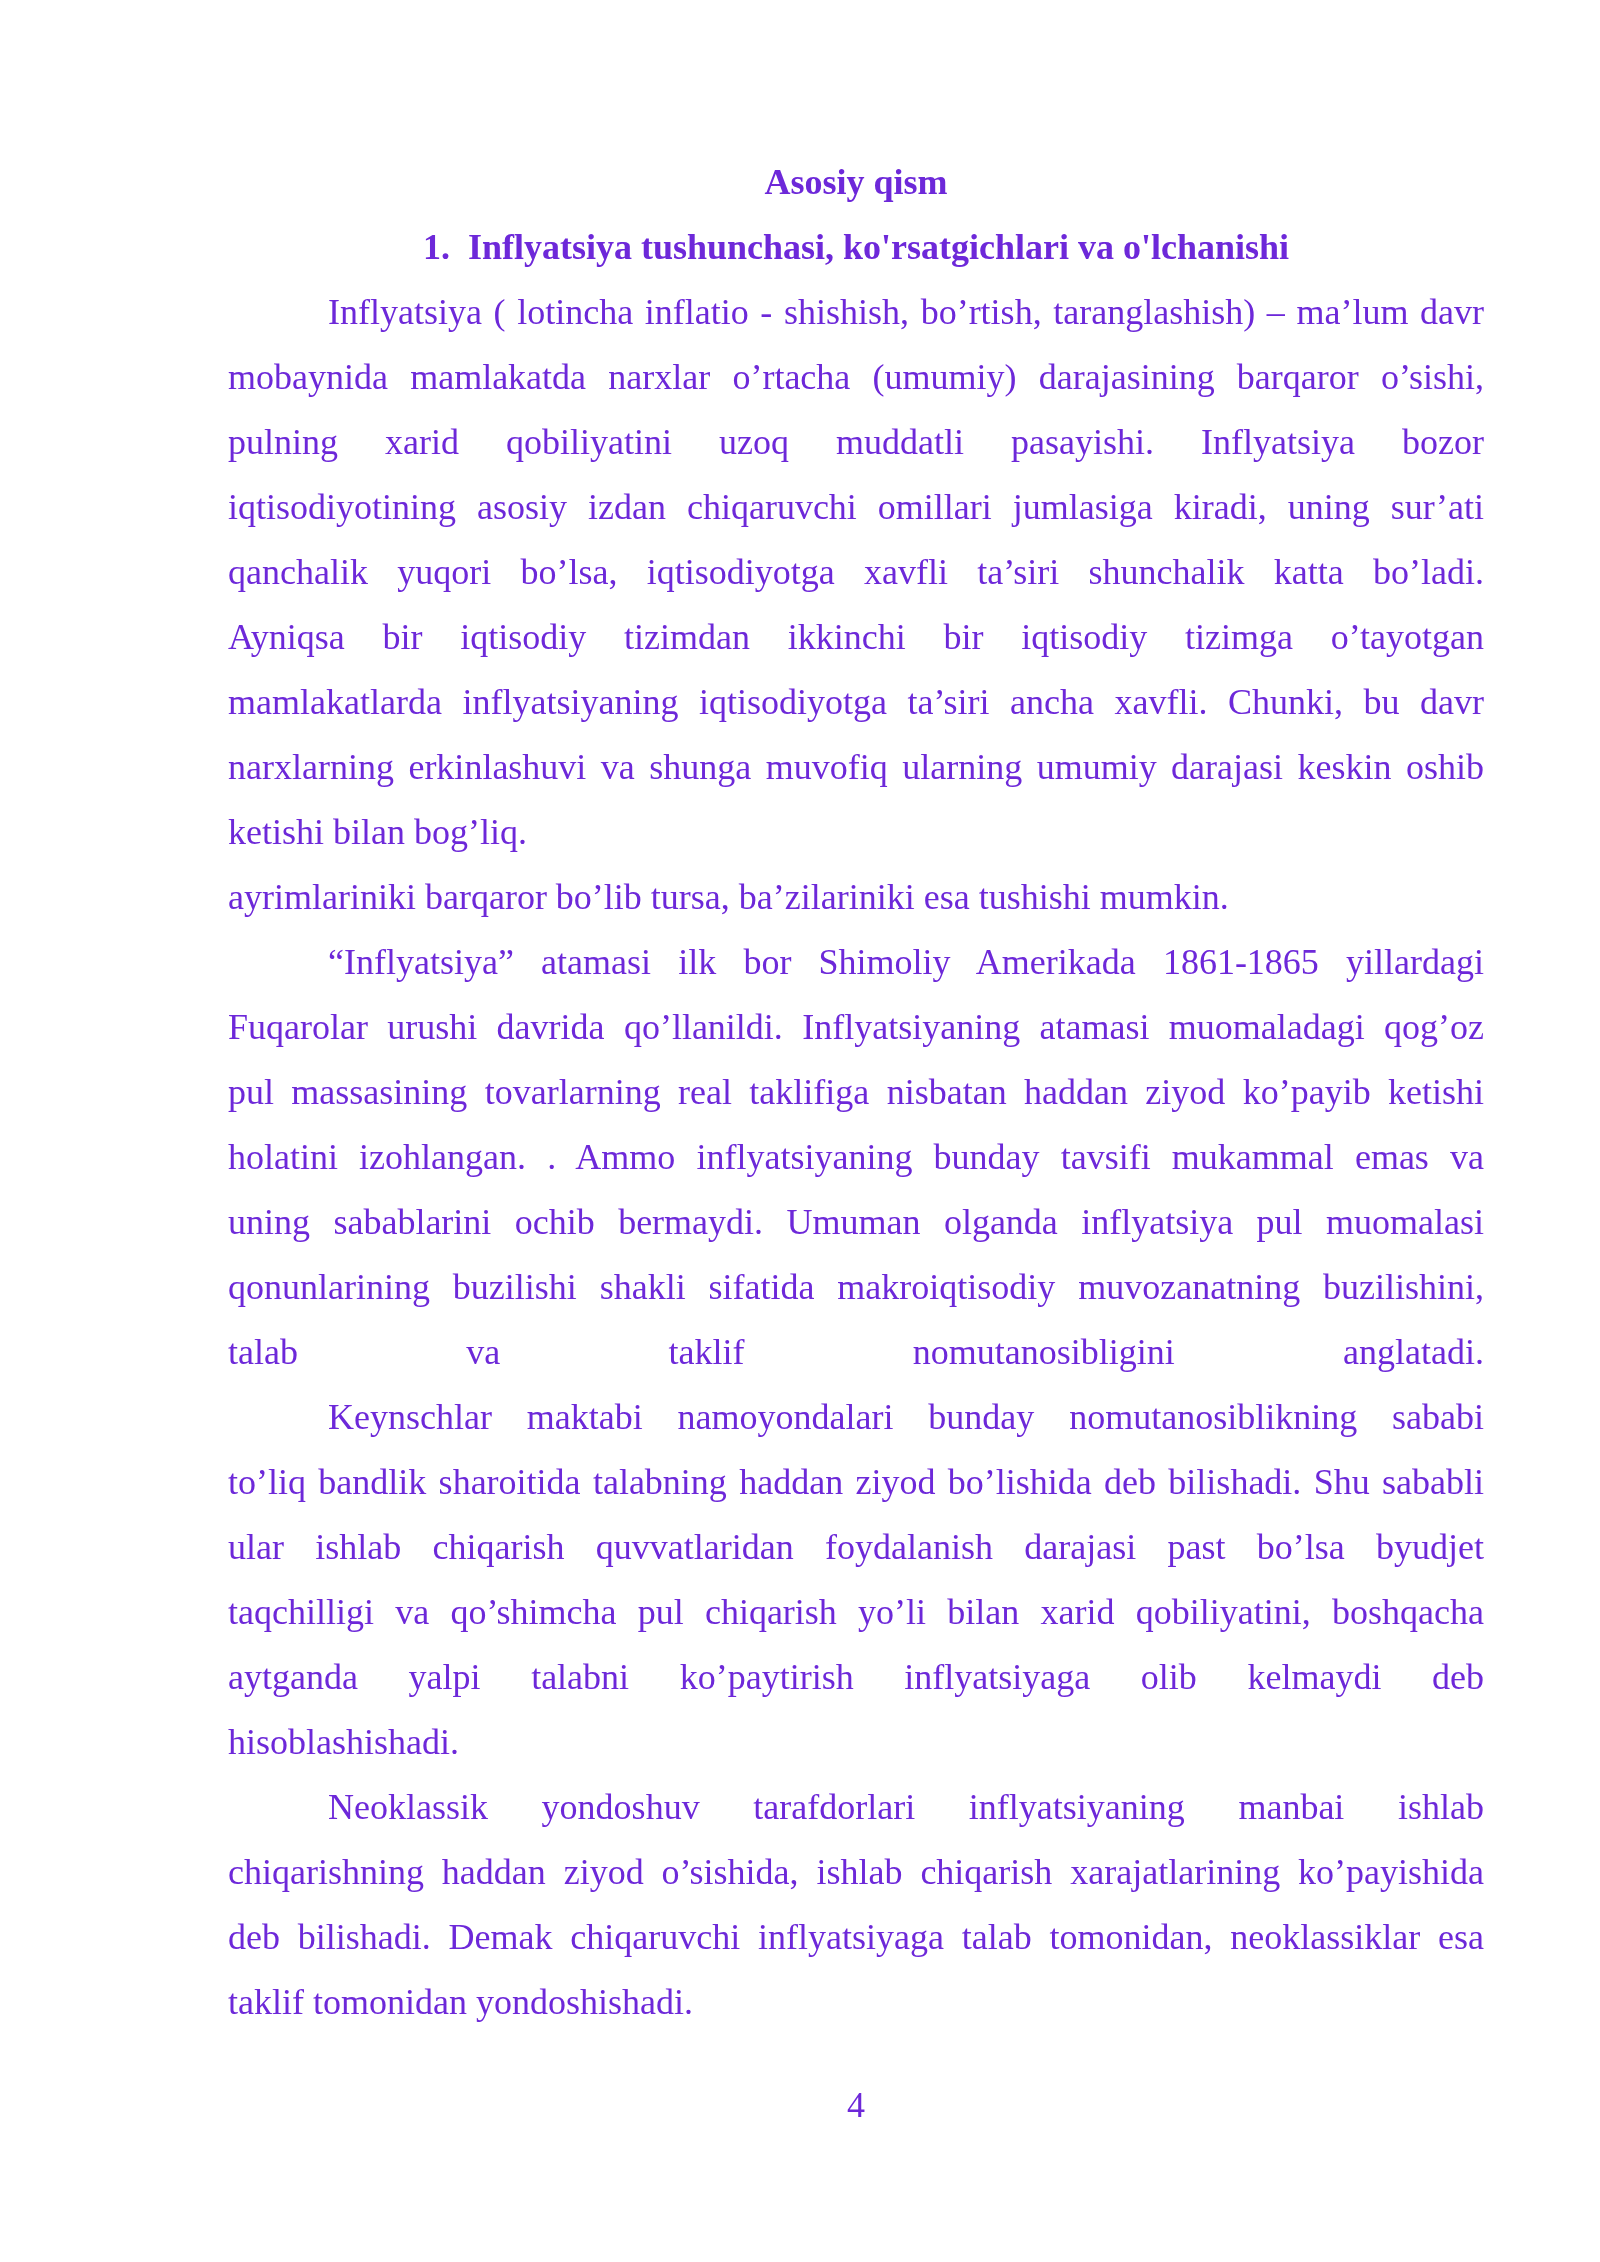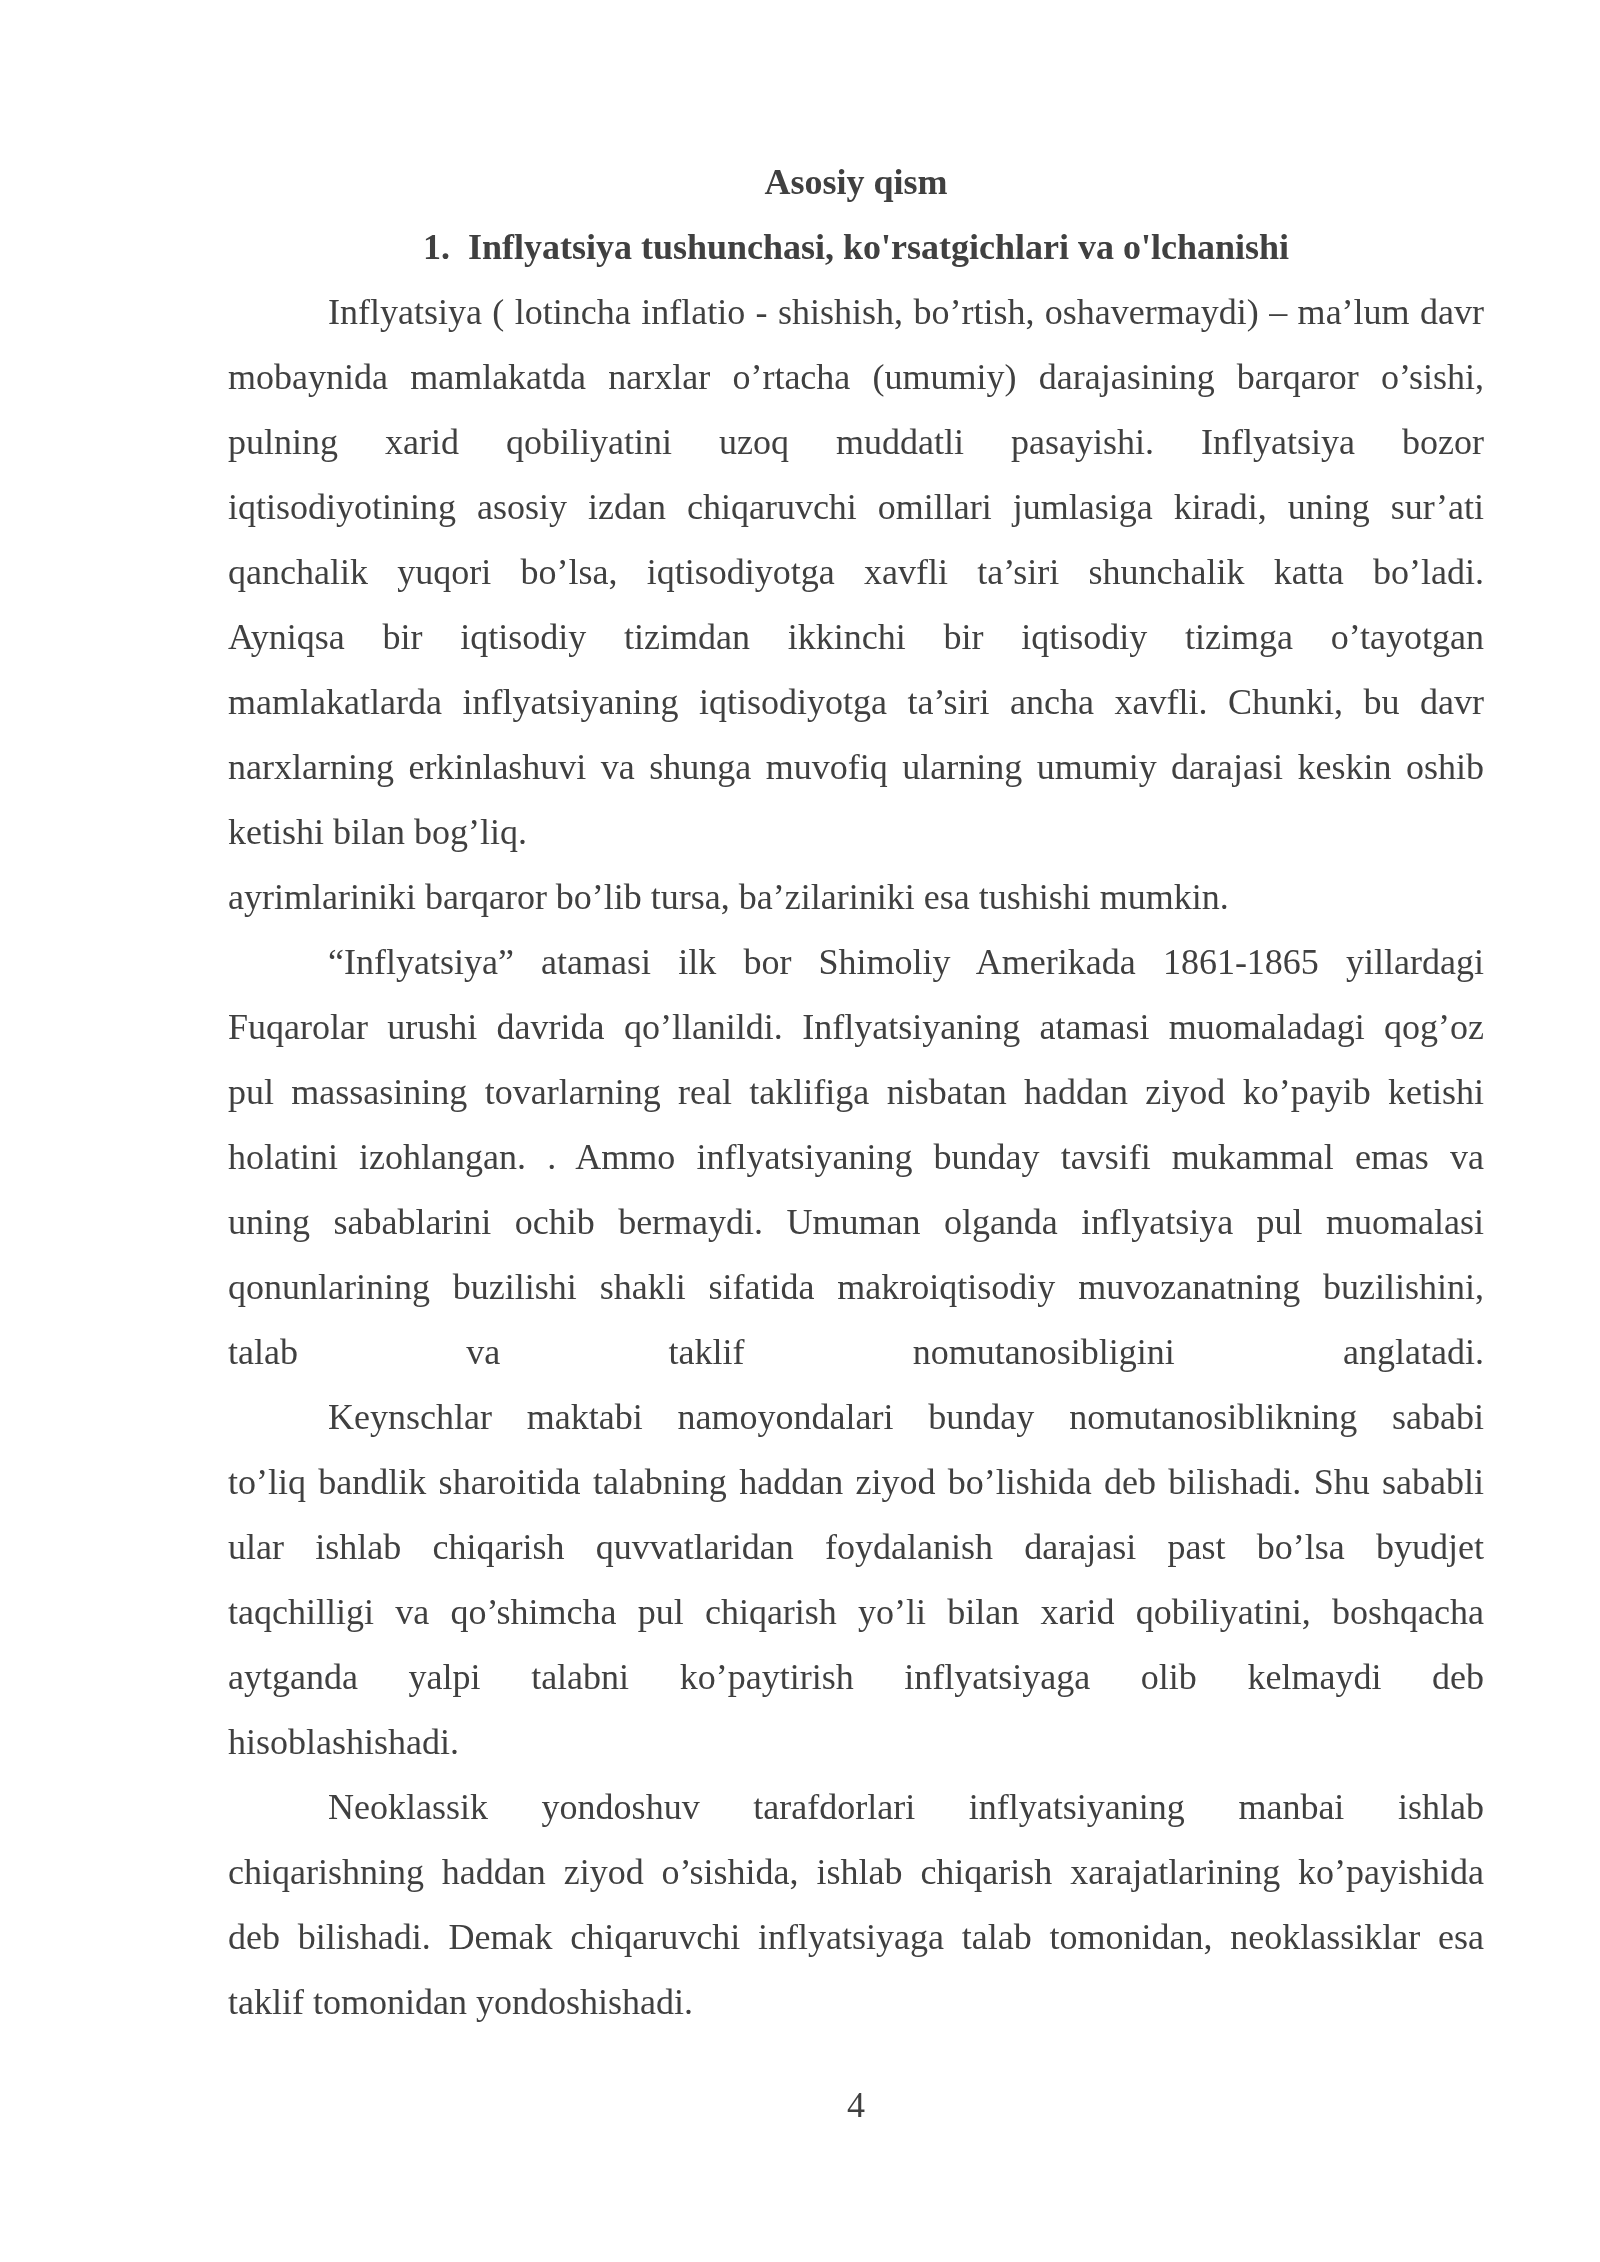--- a/index.html
+++ b/index.html
@@ -5,21 +5,21 @@
   html, body {
     margin: 0;
     padding: 0;
     background: #ffffff;
   }
   .page {
     position: relative;
     width: 1600px;
     height: 2262px;
     background: #ffffff;
-    color: #404040;
+    color: #6d28d9;
     font-family: "Liberation Serif", "DejaVu Serif", serif;
     overflow: hidden;
   }
   .content {
     position: absolute;
     left: 228px;
     top: 150px;
     width: 1256px;
   }
   .hline {
@@ -57,21 +57,21 @@
 </head>
 <body>
 
 <div class="page">
   <div class="content">
 
     <div class="hline">Asosiy qism</div>
     <div class="hline">1.  Inflyatsiya tushunchasi, ko'rsatgichlari va o'lchanishi</div>
 
     <div>
-      <div class="ln j ind">Inflyatsiya ( lotincha inflatio - shishish, bo’rtish, oshavermaydi) – ma’lum davr</div>
+      <div class="ln j ind">Inflyatsiya ( lotincha inflatio - shishish, bo’rtish, taranglashish) – ma’lum davr</div>
       <div class="ln j">mobaynida mamlakatda narxlar o’rtacha (umumiy) darajasining barqaror o’sishi,</div>
       <div class="ln j">pulning xarid qobiliyatini uzoq muddatli pasayishi. Inflyatsiya bozor</div>
       <div class="ln j">iqtisodiyotining asosiy izdan chiqaruvchi omillari jumlasiga kiradi, uning sur’ati</div>
       <div class="ln j">qanchalik yuqori bo’lsa, iqtisodiyotga xavfli ta’siri shunchalik katta bo’ladi.</div>
       <div class="ln j">Ayniqsa bir iqtisodiy tizimdan ikkinchi bir iqtisodiy tizimga o’tayotgan</div>
       <div class="ln j">mamlakatlarda inflyatsiyaning iqtisodiyotga ta’siri ancha xavfli. Chunki, bu davr</div>
       <div class="ln j">narxlarning erkinlashuvi va shunga muvofiq ularning umumiy darajasi keskin oshib</div>
       <div class="ln l">ketishi bilan bog’liq.</div>
     </div>
 

